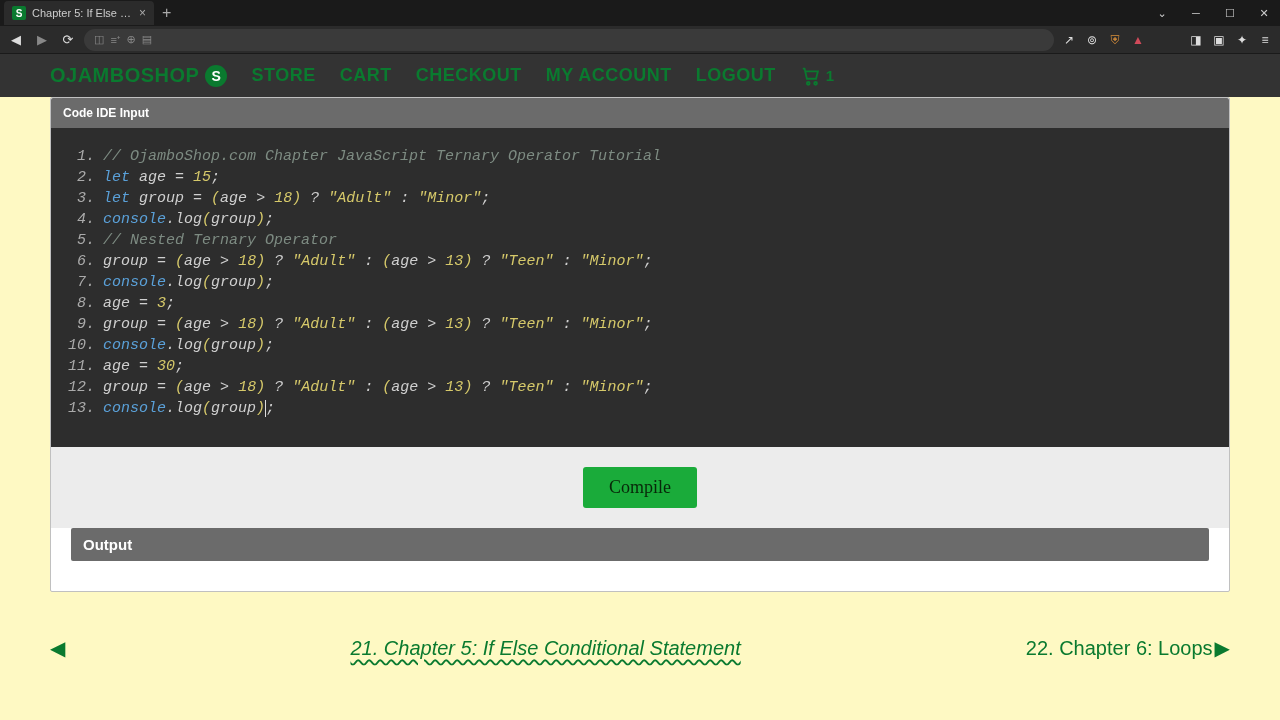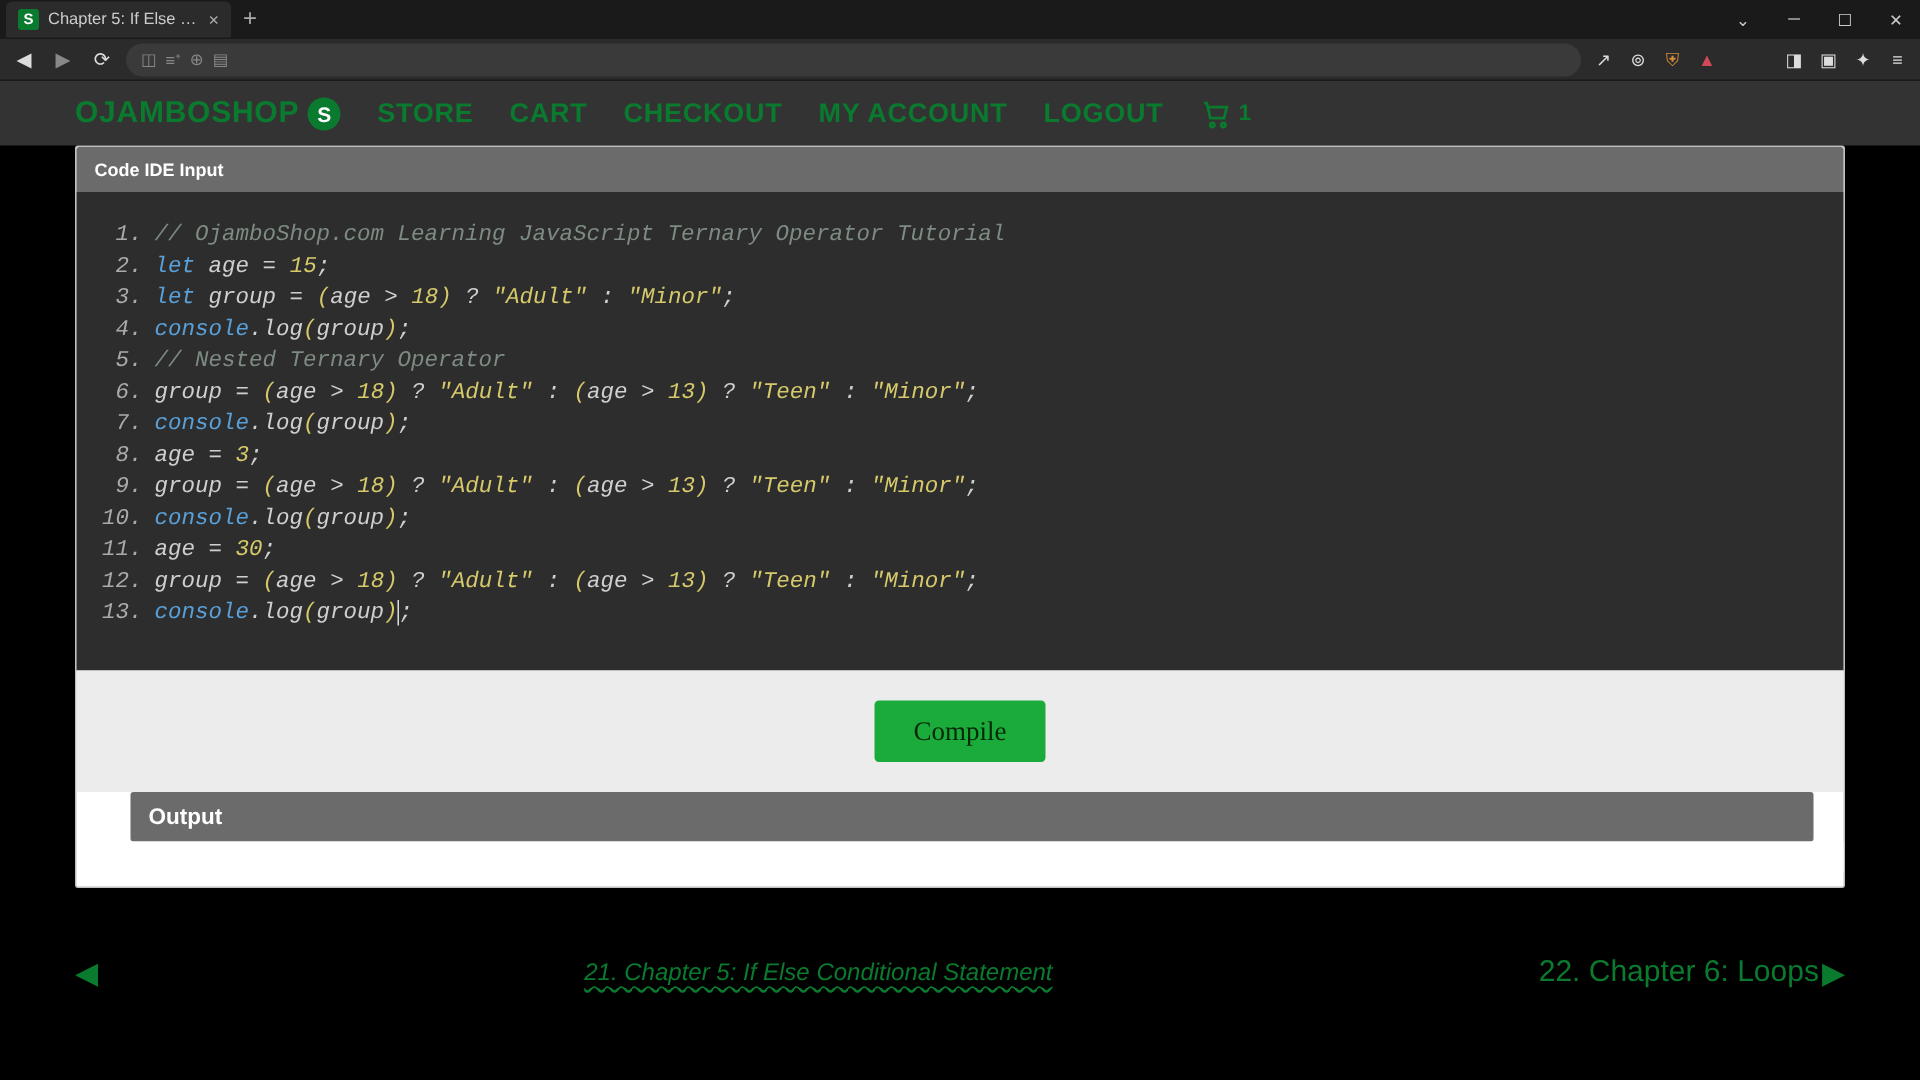--- a/index.html
+++ b/index.html
@@ -71,21 +71,21 @@
 }
 .url-text { font-size: 11px; color: #bbb; flex: 1; text-align: center; }
 .url-icon { font-size: 11px; color: #888; }
 .right-icons { display: flex; gap: 5px; align-items: center; }
 .right-icons .ico { width: 18px; height: 18px; display: flex; align-items: center; justify-content: center; font-size: 12px; cursor: pointer; }
 .shield-icon { color: #d68d3a; }
 .triangle-icon { color: #d04a5a; }
 
 
 .page {
-  background: #000000;
+  background: #fef9c3;
   height: calc(100% - 54px);
   overflow: auto;
   position: relative;
 }
 .page::-webkit-scrollbar { width: 12px; }
 .page::-webkit-scrollbar-track { background: #ddd; }
 .page::-webkit-scrollbar-thumb { background: #888; }
 
 
 .site-header {
@@ -165,42 +165,42 @@
   color: #082709;
   font-size: 18px;
   font-family: Georgia, serif;
   padding: 10px 26px;
   border: none;
   border-radius: 3px;
   cursor: pointer;
 }
 
 
-.output-panel { margin: 0 0 0 16px; }
+.output-panel { margin: 0 0 0 0; }
 .output-header {
   background: #6b6b6b;
   color: #fff;
   font-weight: bold;
   padding: 8px 12px;
   font-size: 15px;
   margin: 0 20px;
   border-radius: 2px;
 }
 .output-body { height: 20px; background: #fff; margin: 0 0 10px 0; }
 
 
 .pager {
   display: flex;
   justify-content: space-between;
   align-items: center;
   padding: 14px 50px;
 }
 .pager-link { font-size: 20px; color: #0a7a2f; display: flex; align-items: center; gap: 2px; cursor: pointer; }
 .pager-current {
-  font-size: 16px;
+  font-size: 20px;
   color: #0a7a2f;
   font-style: italic;
   text-decoration: underline wavy #0a7a2f;
   text-underline-offset: 4px;
 }
 .arrow-l, .arrow-r { font-size: 20px; color: #0a7a2f; }
 </style>
 </head>
 <body>
 
@@ -264,21 +264,21 @@
       </svg>
       <span class="cart-count">1</span>
     </span>
   </div>
 
   <div class="main-col">
 
     <div class="panel">
       <div class="panel-header">Code IDE Input</div>
       <div class="code-wrap" id="code-wrap">
-          <div class="code-line"><span class="ln">1.</span><span><span class="tk-comment">// OjamboShop.com Learning JavaScript Ternary Operator Tutorial</span></span></div>
+          <div class="code-line"><span class="ln">1.</span><span><span class="tk-comment">// OjamboShop.com Chapter JavaScript Ternary Operator Tutorial</span></span></div>
           <div class="code-line"><span class="ln">2.</span><span><span class="tk-keyword">let</span><span> </span><span class="tk-ident">age</span><span> </span><span class="tk-op">=</span><span> </span><span class="tk-num">15</span><span class="tk-op">;</span></span></div>
           <div class="code-line"><span class="ln">3.</span><span><span class="tk-keyword">let</span><span> </span><span class="tk-ident">group</span><span> </span><span class="tk-op">=</span><span> </span><span class="tk-paren">(</span><span class="tk-ident">age</span><span> </span><span class="tk-op">&gt;</span><span> </span><span class="tk-num">18</span><span class="tk-paren">)</span><span> </span><span class="tk-op">?</span><span> </span><span class="tk-string">"Adult"</span><span> </span><span class="tk-op">:</span><span> </span><span class="tk-string">"Minor"</span><span class="tk-op">;</span></span></div>
           <div class="code-line"><span class="ln">4.</span><span><span class="tk-func">console</span><span class="tk-dot">.</span><span class="tk-ident">log</span><span class="tk-paren">(</span><span class="tk-ident">group</span><span class="tk-paren">)</span><span class="tk-op">;</span></span></div>
           <div class="code-line"><span class="ln">5.</span><span><span class="tk-comment">// Nested Ternary Operator</span></span></div>
           <div class="code-line"><span class="ln">6.</span><span><span class="tk-ident">group</span><span> </span><span class="tk-op">=</span><span> </span><span class="tk-paren">(</span><span class="tk-ident">age</span><span> </span><span class="tk-op">&gt;</span><span> </span><span class="tk-num">18</span><span class="tk-paren">)</span><span> </span><span class="tk-op">?</span><span> </span><span class="tk-string">"Adult"</span><span> </span><span class="tk-op">:</span><span> </span><span class="tk-paren">(</span><span class="tk-ident">age</span><span> </span><span class="tk-op">&gt;</span><span> </span><span class="tk-num">13</span><span class="tk-paren">)</span><span> </span><span class="tk-op">?</span><span> </span><span class="tk-string">"Teen"</span><span> </span><span class="tk-op">:</span><span> </span><span class="tk-string">"Minor"</span><span class="tk-op">;</span></span></div>
           <div class="code-line"><span class="ln">7.</span><span><span class="tk-func">console</span><span class="tk-dot">.</span><span class="tk-ident">log</span><span class="tk-paren">(</span><span class="tk-ident">group</span><span class="tk-paren">)</span><span class="tk-op">;</span></span></div>
           <div class="code-line"><span class="ln">8.</span><span><span class="tk-ident">age</span><span> </span><span class="tk-op">=</span><span> </span><span class="tk-num">3</span><span class="tk-op">;</span></span></div>
           <div class="code-line"><span class="ln">9.</span><span><span class="tk-ident">group</span><span> </span><span class="tk-op">=</span><span> </span><span class="tk-paren">(</span><span class="tk-ident">age</span><span> </span><span class="tk-op">&gt;</span><span> </span><span class="tk-num">18</span><span class="tk-paren">)</span><span> </span><span class="tk-op">?</span><span> </span><span class="tk-string">"Adult"</span><span> </span><span class="tk-op">:</span><span> </span><span class="tk-paren">(</span><span class="tk-ident">age</span><span> </span><span class="tk-op">&gt;</span><span> </span><span class="tk-num">13</span><span class="tk-paren">)</span><span> </span><span class="tk-op">?</span><span> </span><span class="tk-string">"Teen"</span><span> </span><span class="tk-op">:</span><span> </span><span class="tk-string">"Minor"</span><span class="tk-op">;</span></span></div>
           <div class="code-line"><span class="ln">10.</span><span><span class="tk-func">console</span><span class="tk-dot">.</span><span class="tk-ident">log</span><span class="tk-paren">(</span><span class="tk-ident">group</span><span class="tk-paren">)</span><span class="tk-op">;</span></span></div>
           <div class="code-line"><span class="ln">11.</span><span><span class="tk-ident">age</span><span> </span><span class="tk-op">=</span><span> </span><span class="tk-num">30</span><span class="tk-op">;</span></span></div>

